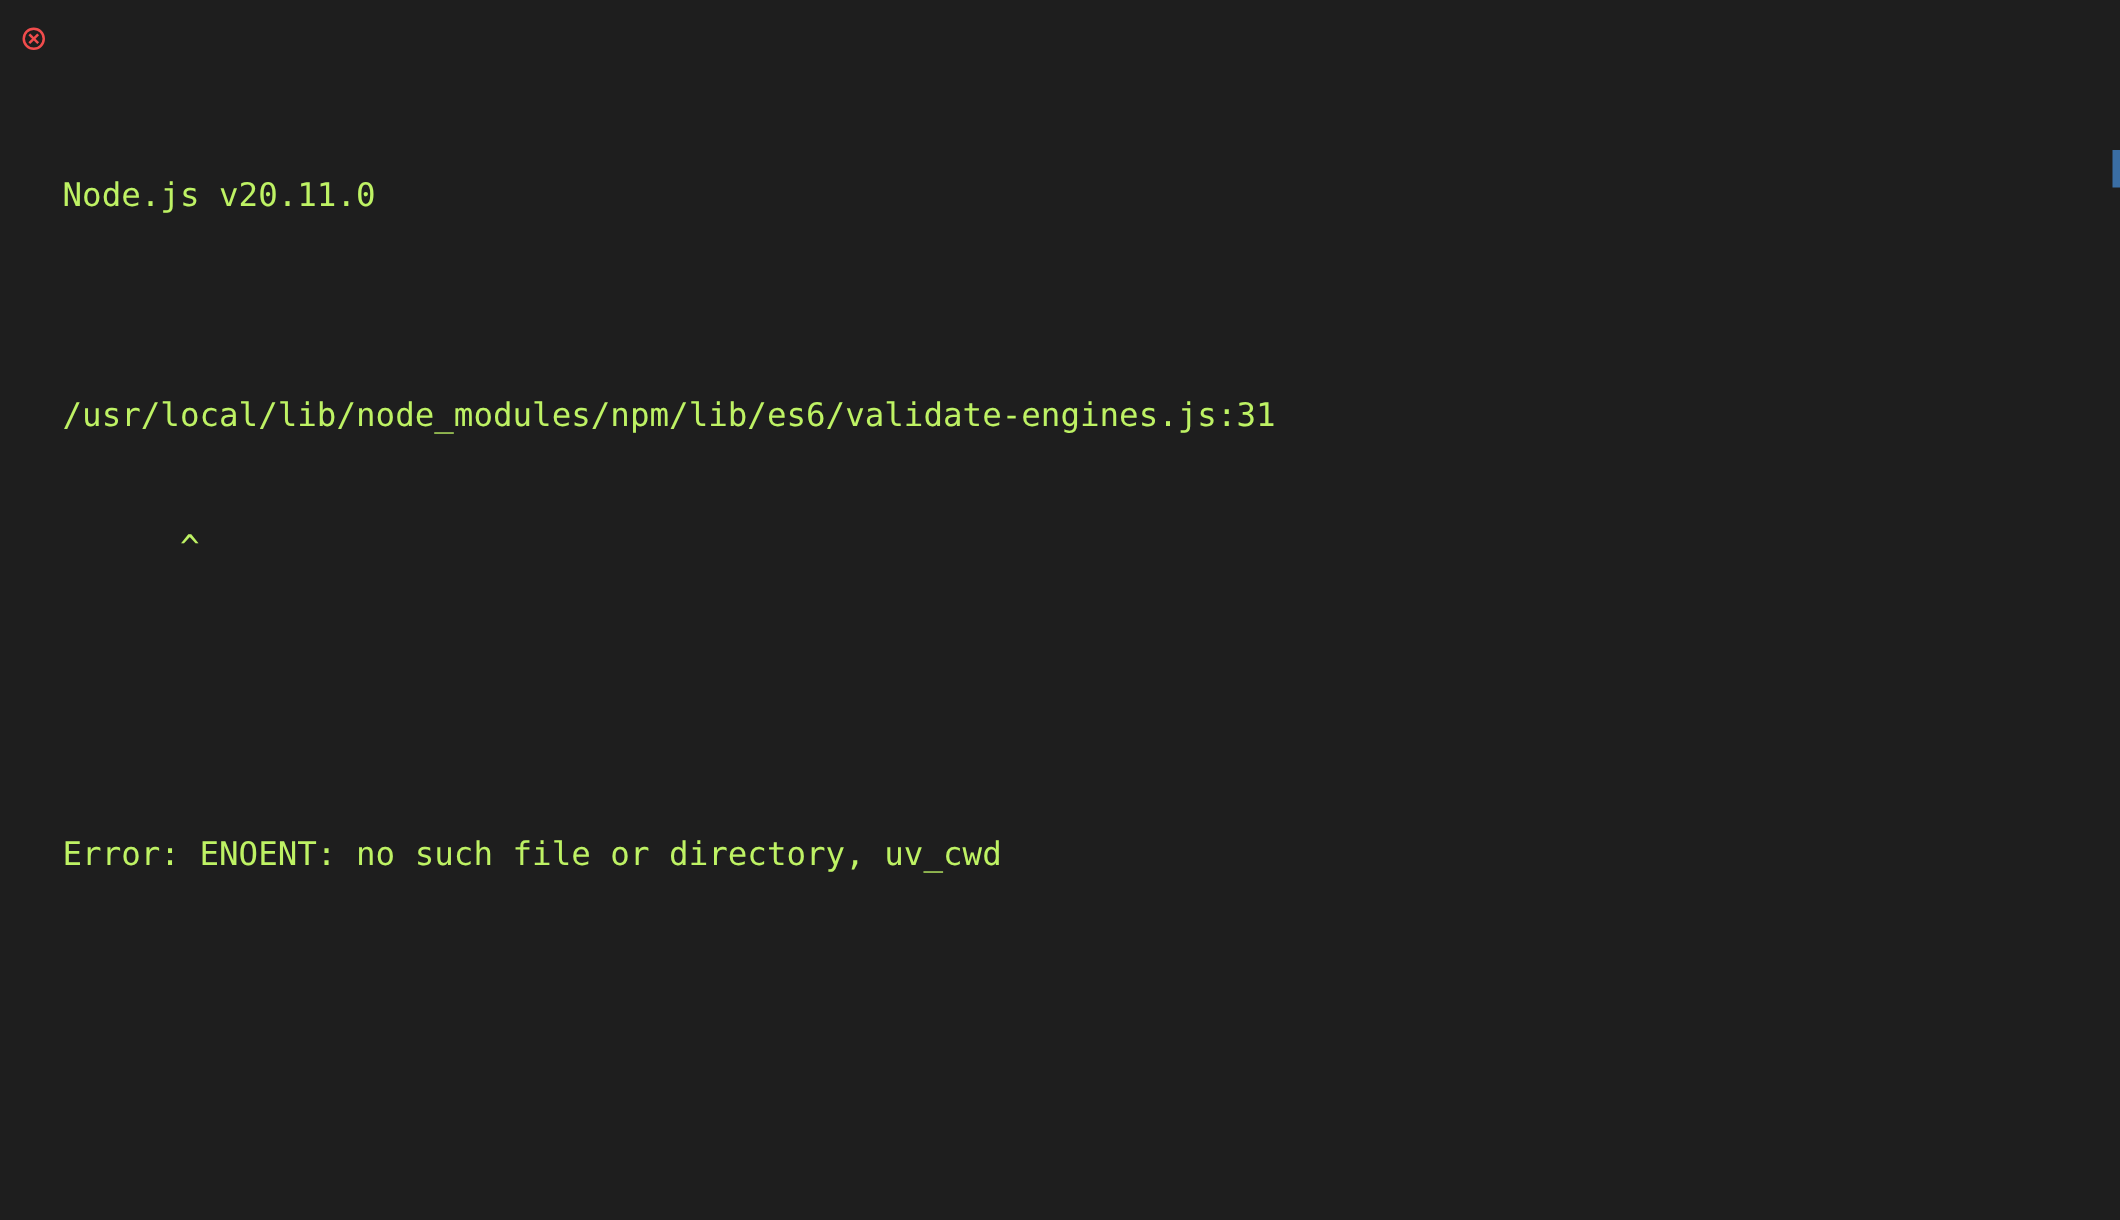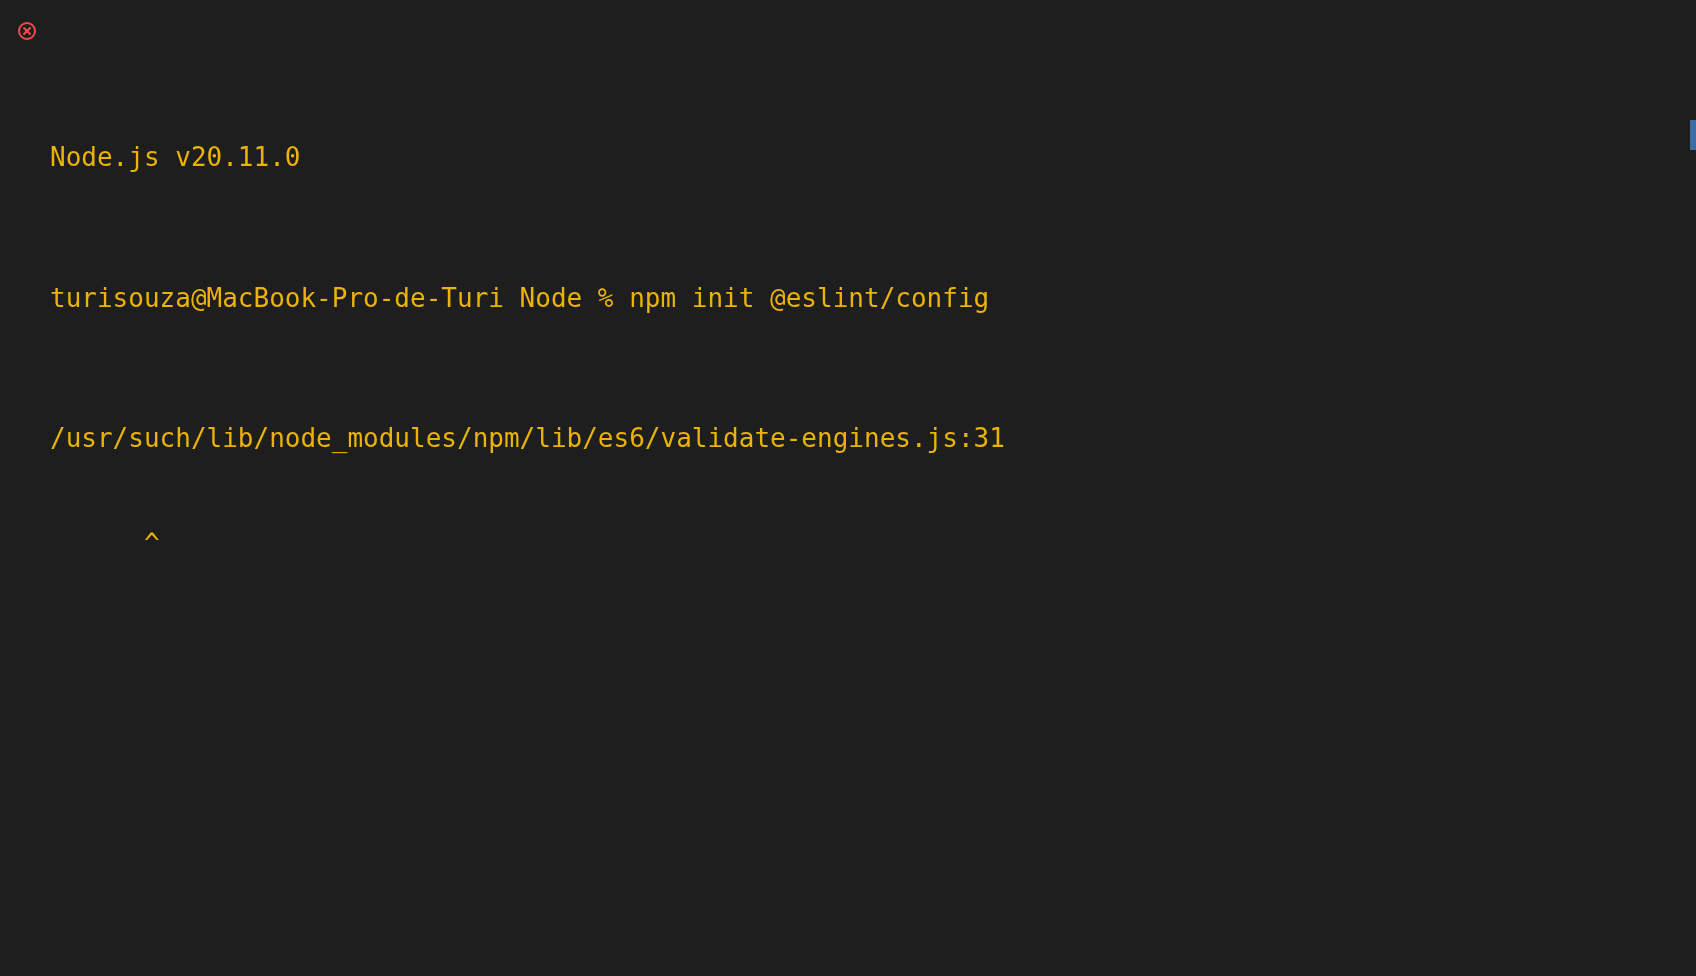--- a/index.html
+++ b/index.html
@@ -33,47 +33,47 @@
   }
   .gutter-icon::before, .gutter-icon::after {
     content: "";
     position: absolute;
     width: 10px;
     height: 2px;
     background: #f14c4c;
   }
   .gutter-icon::before { transform: rotate(45deg); }
   .gutter-icon::after  { transform: rotate(-45deg); }
-  .white { color: #eab308; }
+  .white { color: #bef264; }
   .line { display: block; }
   .scrollbar-hint {
     position: absolute;
     right: 0;
     top: 120px;
     width: 6px;
     height: 30px;
     background: #3a6ea5;
   }
 </style>
 </head>
 <body>
 
 <div class="scrollbar-hint"></div>
 
 <div class="terminal">
   <span class="gutter-icon"></span>
 
   <span class="line white">Node.js v20.11.0</span>
 
-  <span class="line"><span class="white">turisouza@MacBook-Pro-de-Turi Node % </span><span class="white">npm init @eslint/config</span></span>
 
-  <span class="line white">/usr/such/lib/node_modules/npm/lib/es6/validate-engines.js:31</span>
+  <span class="line white">/usr/local/lib/node_modules/npm/lib/es6/validate-engines.js:31</span>
   <span class="line white">      ^</span>
   <span class="line"> </span>
 
+  <span class="line white">Error: ENOENT: no such file or directory, uv_cwd</span>
 
   
 
   
 
   
 
   
 
   

